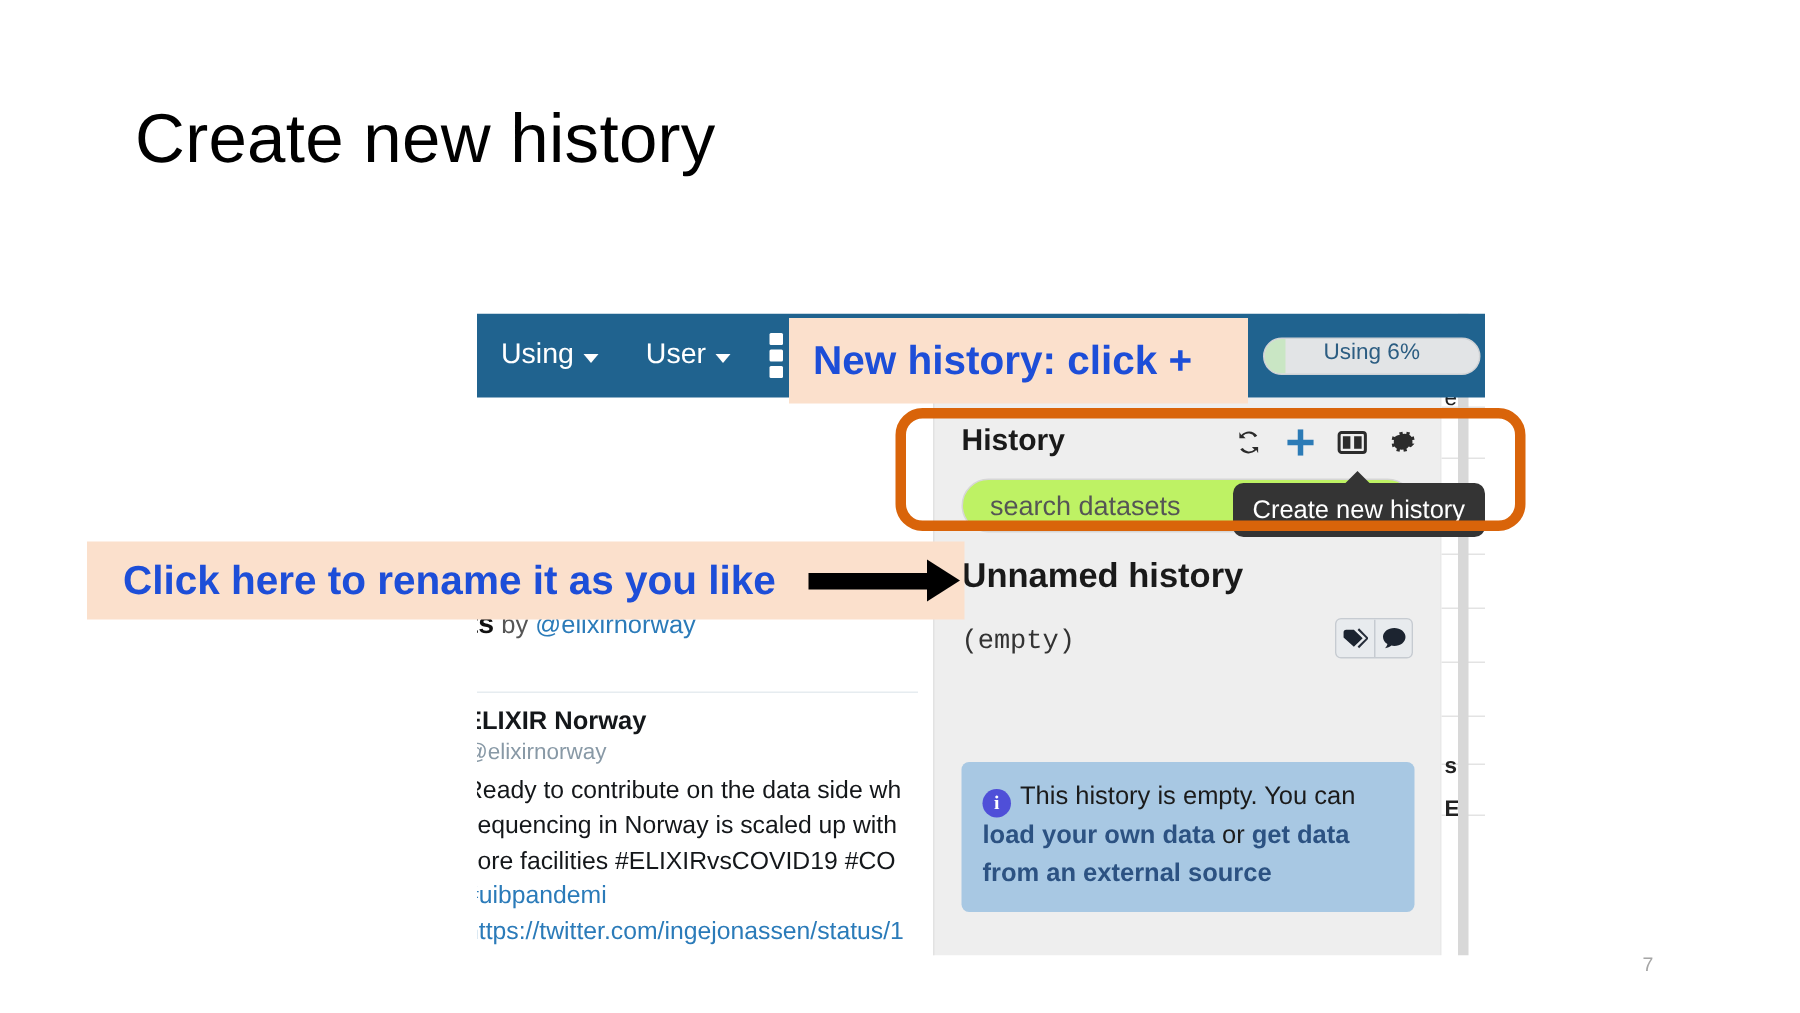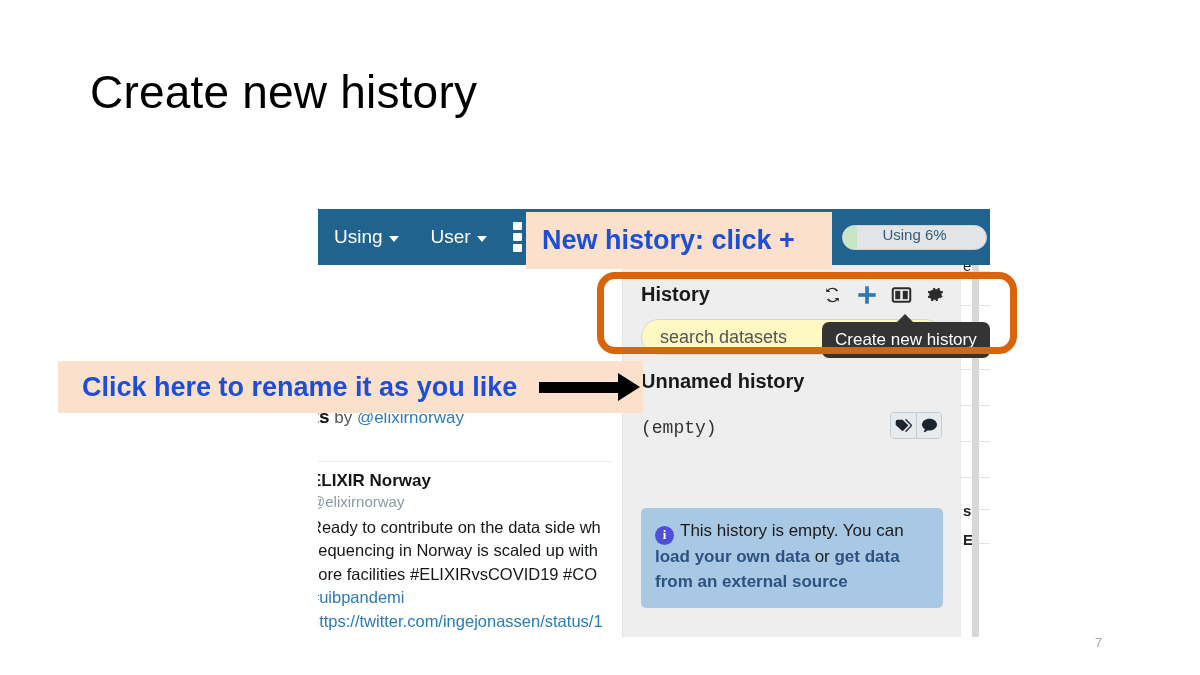--- a/index.html
+++ b/index.html
@@ -124,39 +124,39 @@
   .hp-header {
     position: absolute; left: 18px; top: 18px; right: 14px;
     display: flex; align-items: center;
   }
   .hp-title { font-size: 20px; font-weight: 700; color: #1a1a1a; }
   .hp-icons { margin-left: auto; display: flex; align-items: center; gap: 13px; }
   .hp-icons svg { display: block; }
 
   .hp-search {
     position: absolute; left: 18px; top: 54px; width: 302px; height: 36px;
-    background: #fef9c3; border: 1px solid #d6d6d6; border-radius: 19px;
+    background: #bef264; border: 1px solid #d6d6d6; border-radius: 19px;
     display: flex; align-items: center;
   }
   .hp-search span {
     margin-left: 18px; font-size: 18px; color: #555;
   }
   .search-btns {
     position: absolute; right: 8px; top: 5px;
     display: flex; gap: 4px;
   }
   .circ-btn {
     width: 28px; height: 28px; border-radius: 50%;
     background: #3a3a3a; color: #fff;
     font-size: 15px; display: flex; align-items: center; justify-content: center;
   }
 
   .hp-hname {
     position: absolute; left: 18px; top: 105px;
-    font-size: 20px; font-weight: 700; color: #1a1a1a;
+    font-size: 23px; font-weight: 700; color: #1a1a1a;
   }
   .hp-size {
     position: absolute; left: 18px; top: 153px;
     font-size: 18px; color: #333; font-family: Liberation Mono, monospace;
   }
   .hp-tagbtns {
     position: absolute; right: 18px; top: 147px;
     display: flex;
     border: 1px solid #c6cbd1; border-radius: 4px; overflow: hidden;
   }

